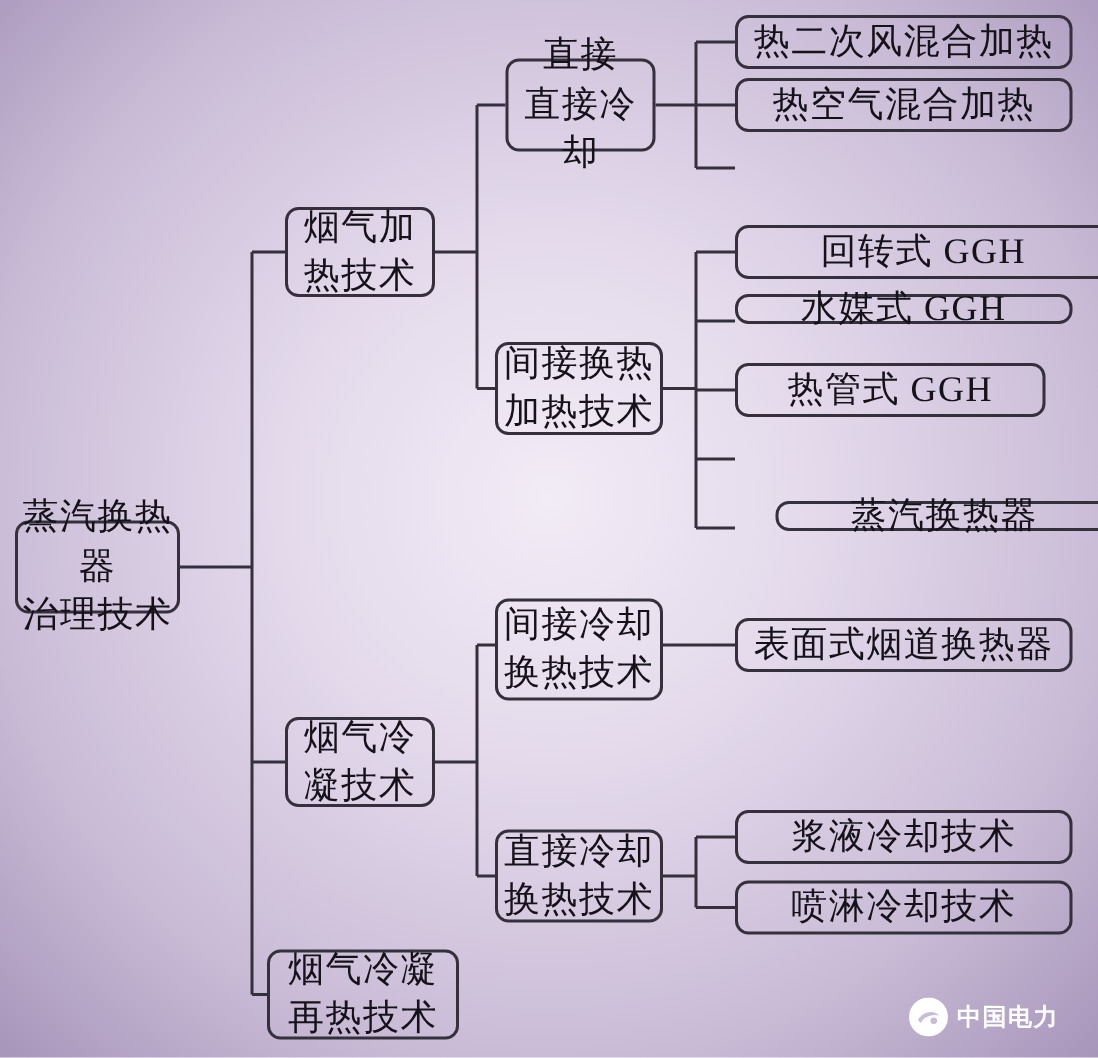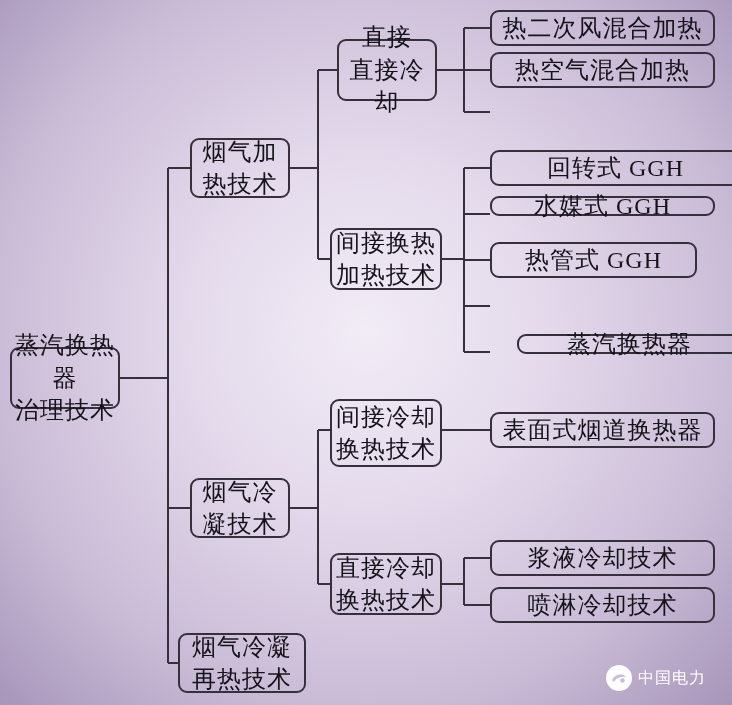--- a/index.html
+++ b/index.html
@@ -15,21 +15,21 @@
     position:absolute; box-sizing:border-box;
     border:2px solid #35303c; border-radius:9px;
     display:flex; align-items:center; justify-content:center;
     text-align:center; white-space:pre-line;
     color:#15121a; font-size:24px; line-height:1.35;
     letter-spacing:1px;
   }
   .leaf { line-height:1; letter-spacing:1px; }
   .watermark {
     position:absolute; right:26px; bottom:14px;
-    display:flex; align-items:center; gap:6px;
+    display:flex; align-items:center; gap:6px;font-weight:bold;
   }
   .watermark-icon { width:26px; height:26px; display:block; }
   .watermark-text {
     color:#ffffff; font-size:16px; letter-spacing:1px;
     font-family:"Liberation Sans", sans-serif;
   }
 </style>
 </head>
 <body>
 

